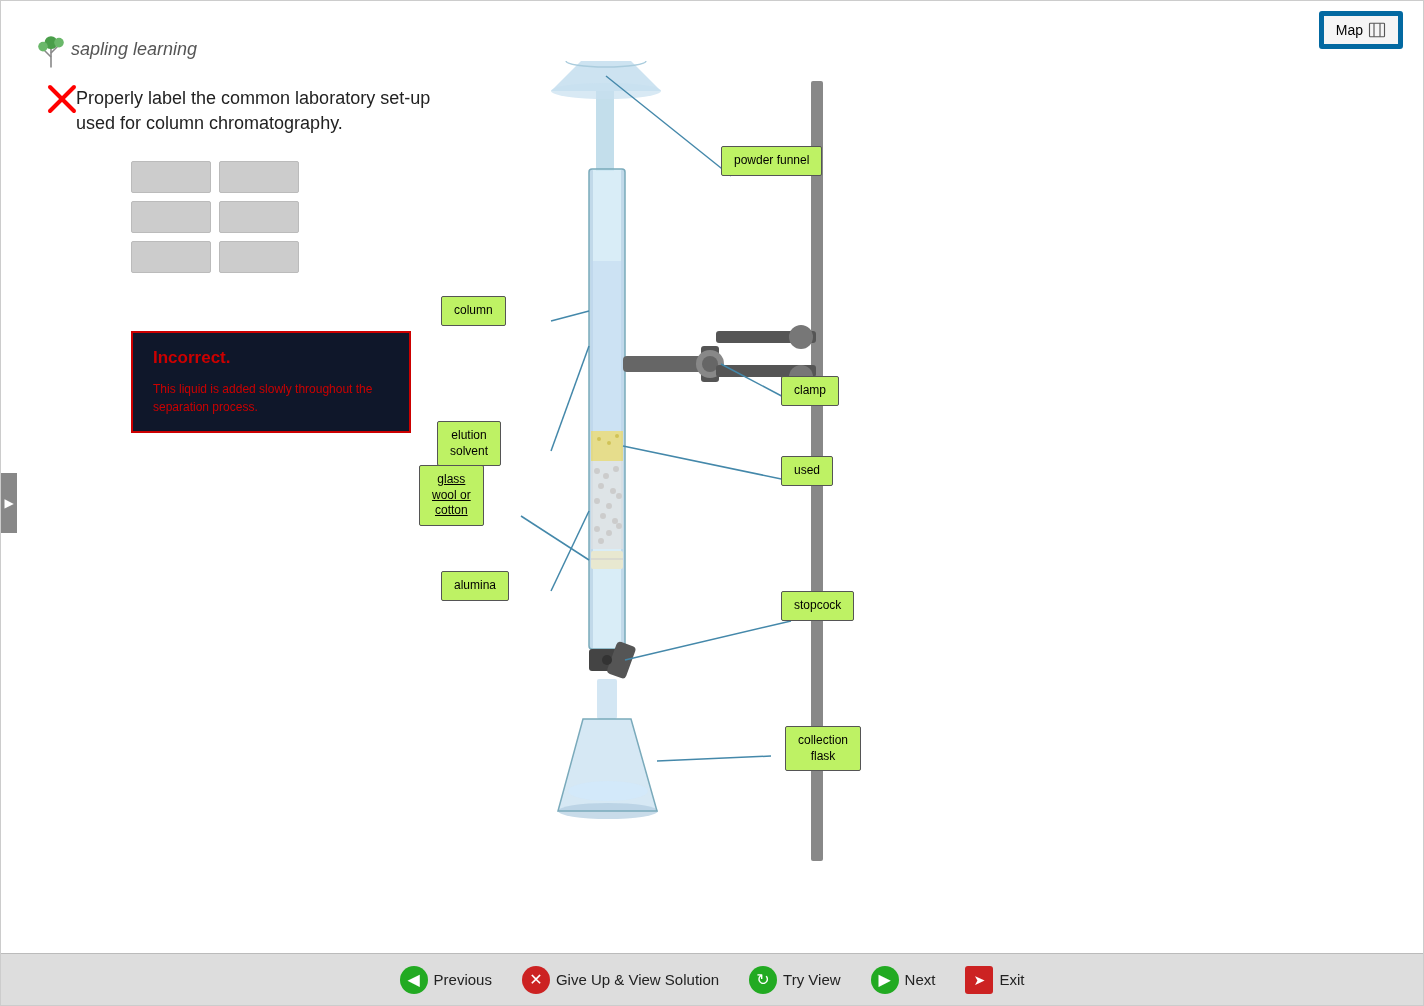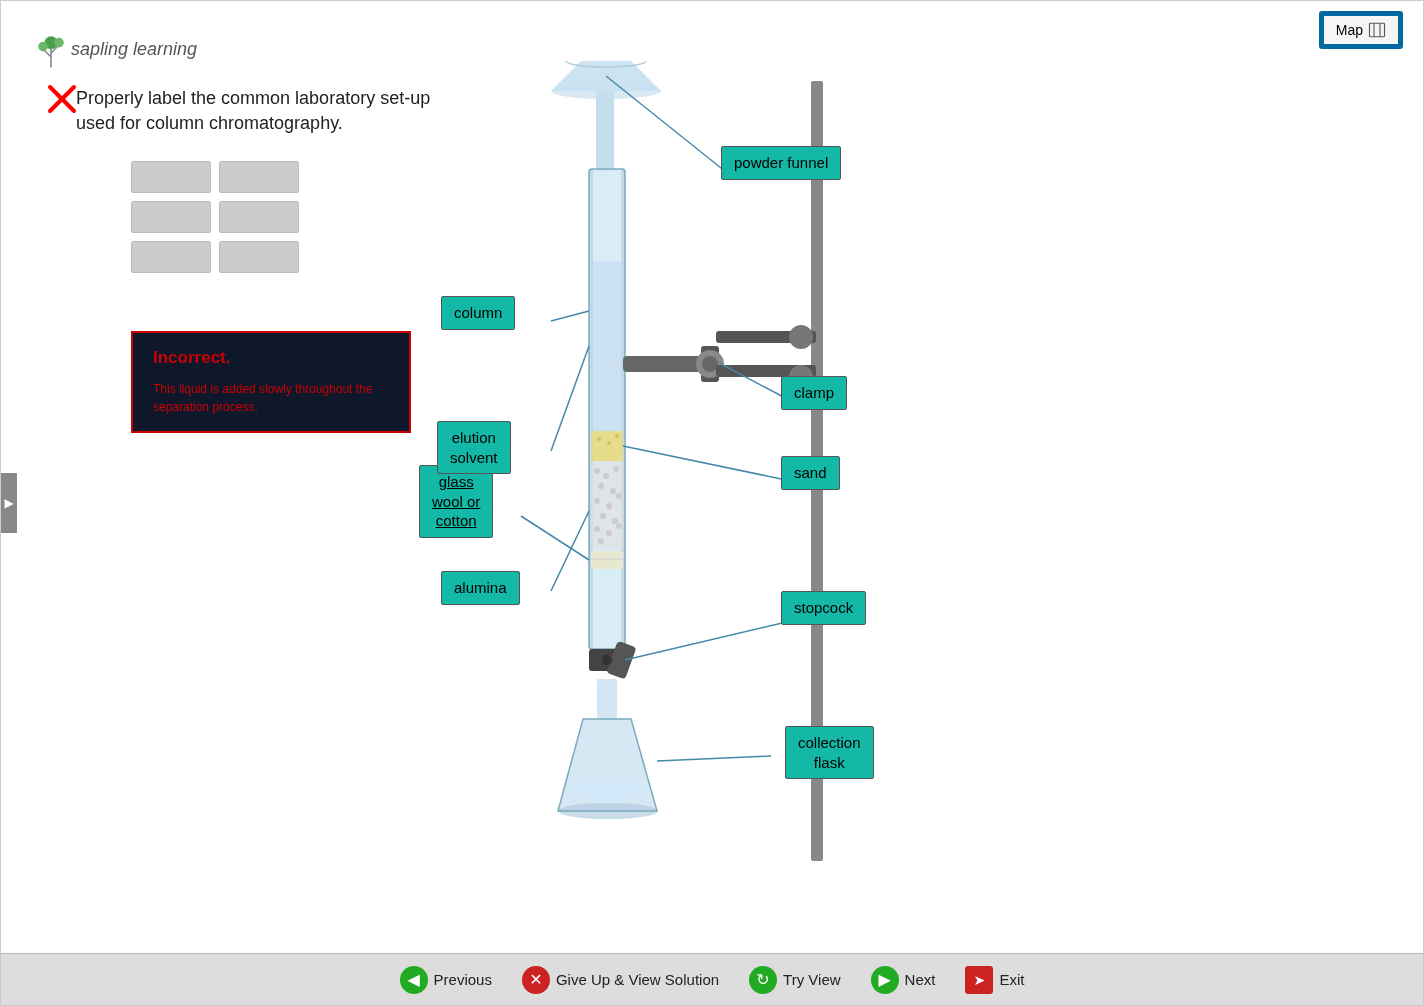--- a/index.html
+++ b/index.html
@@ -124,23 +124,23 @@
       top: 60px;
       left: 400px;
       width: 900px;
       height: 860px;
     }
 
     
     .label-box {
       position: absolute;
       border: 1px solid #555;
-      background: #14b8a6;
+      background: #bef264;
       padding: 6px 12px;
-      font-size: 15px;
+      font-size: 12px;
       text-align: center;
       line-height: 1.3;
       white-space: nowrap;
       border-radius: 2px;
     }
 
     
     .nav-bar {
       position: absolute;
       bottom: 0;
@@ -356,21 +356,21 @@
       <span>clamp</span>
     </div>
 
     
     <div class="label-box" style="top:404px; left:18px;text-decoration:underline;">
       <span>glass<br>wool or<br>cotton</span>
     </div>
 
     
     <div class="label-box" style="top:395px; left:380px;">
-      <span>sand</span>
+      <span>used</span>
     </div>
 
     
     <div class="label-box" style="top:360px; left:36px;">
       <span>elution<br>solvent</span>
     </div>
 
     
     <div class="label-box" style="top:530px; left:380px;">
       <span>stopcock</span>

